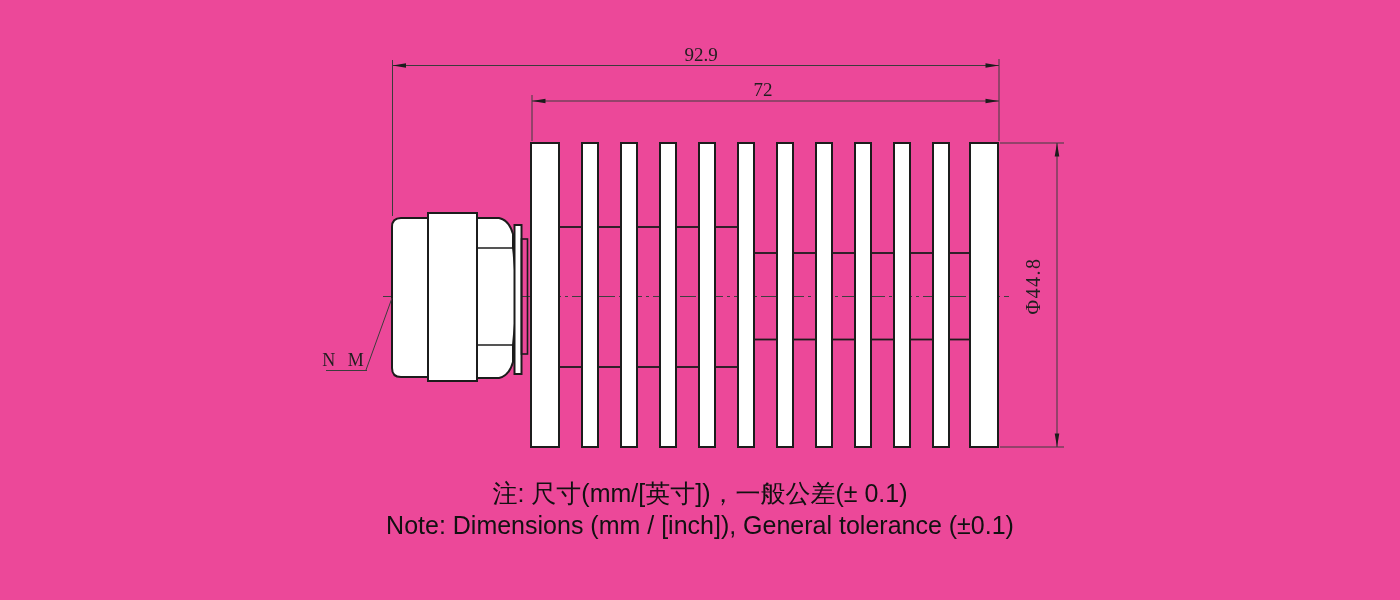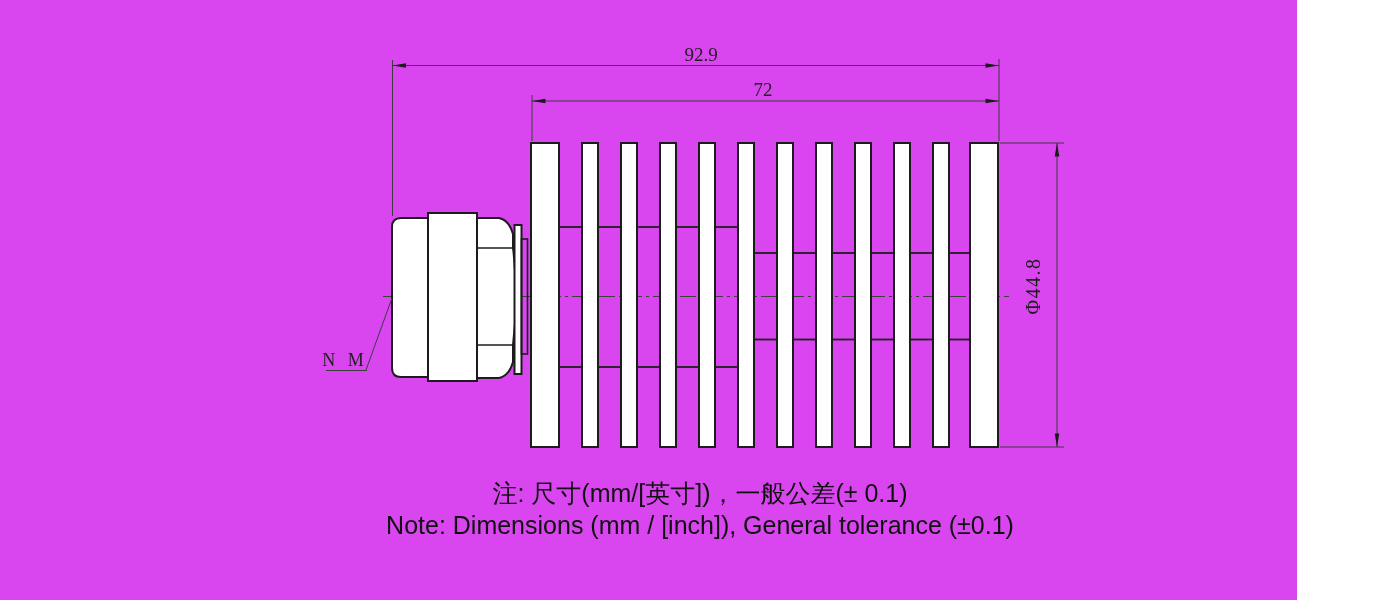--- a/index.html
+++ b/index.html
@@ -1,20 +1,20 @@
 <!DOCTYPE html>
 <html><head>
 <meta charset="utf-8">
 <style>
   html, body { margin: 0; padding: 0; background: #ffffff; }
   .stage {
     position: relative;
-    width: 1297px;
+    width: 1400px;
     height: 600px;
-    background: #d946ef;
+    background: #ec4899;
     overflow: hidden;
     font-family: "Liberation Sans", "DejaVu Sans", sans-serif;
   }
   svg { display: block; }
   .outline { fill: #ffffff; stroke: #1c1c1c; stroke-width: 2; }
   .thinline { fill: none; stroke: #1c1c1c; stroke-width: 1.6; }
   .dimline { stroke: #3c3c3c; stroke-width: 1; fill: none; }
   .arrow { fill: #1c1c1c; stroke: none; }
   .centerline { stroke: #3f3f3f; stroke-width: 1; fill: none; stroke-dasharray: 16 4 3 4; }
   .dimtext {

